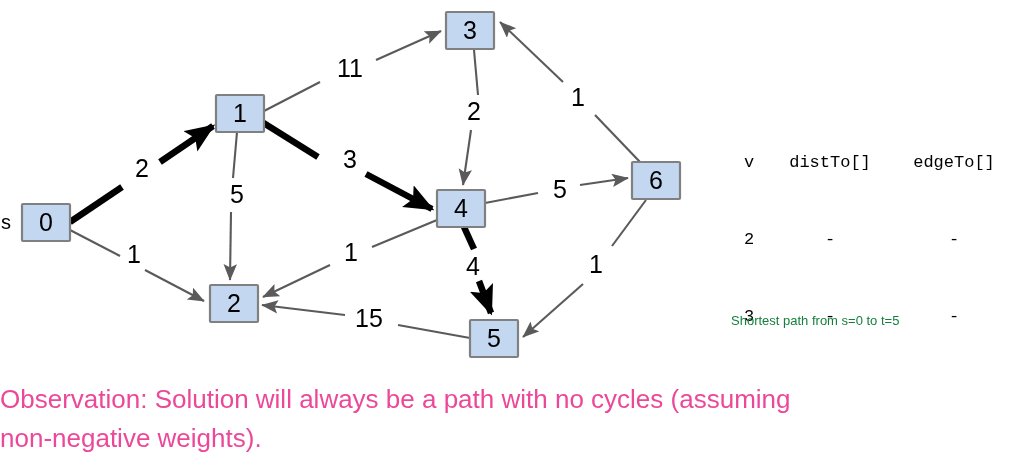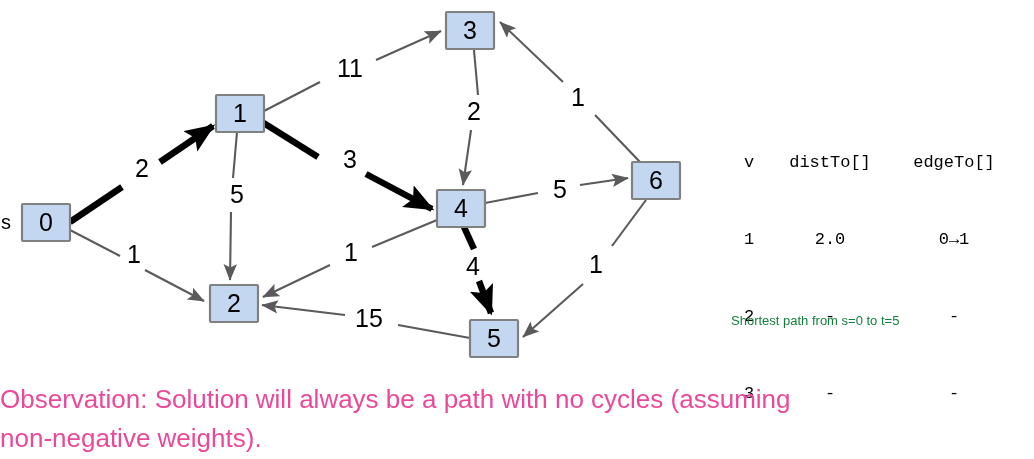--- a/index.html
+++ b/index.html
@@ -202,21 +202,20 @@
       <text class="weight-label" x="560" y="191">5</text>
       <text class="weight-label" x="473" y="268">4</text>
       <text class="weight-label" x="369" y="320">15</text>
       <text class="weight-label" x="578" y="99">1</text>
       <text class="weight-label" x="596" y="266">1</text>
     </g>
   </svg>
 
   <div class="table-panel">
     <div class="trow"><span class="tcell c-v">v</span><span class="tcell c-dist">distTo[]</span><span class="tcell c-edge">edgeTo[]</span></div>
-    <div class="trow"><span class="tcell c-v">1</span><span class="tcell c-dist">2.0</span><span class="tcell c-edge">0→1</span></div>
     <div class="trow"><span class="tcell c-v">2</span><span class="tcell c-dist">-</span><span class="tcell c-edge">-</span></div>
     <div class="trow"><span class="tcell c-v">3</span><span class="tcell c-dist">-</span><span class="tcell c-edge">-</span></div>
     
     
     
   </div>
 
   <div class="table-caption">Shortest path from s=0 to t=5</div>
 
   <div class="observation">Observation: Solution will always be a path with no cycles (assuming

